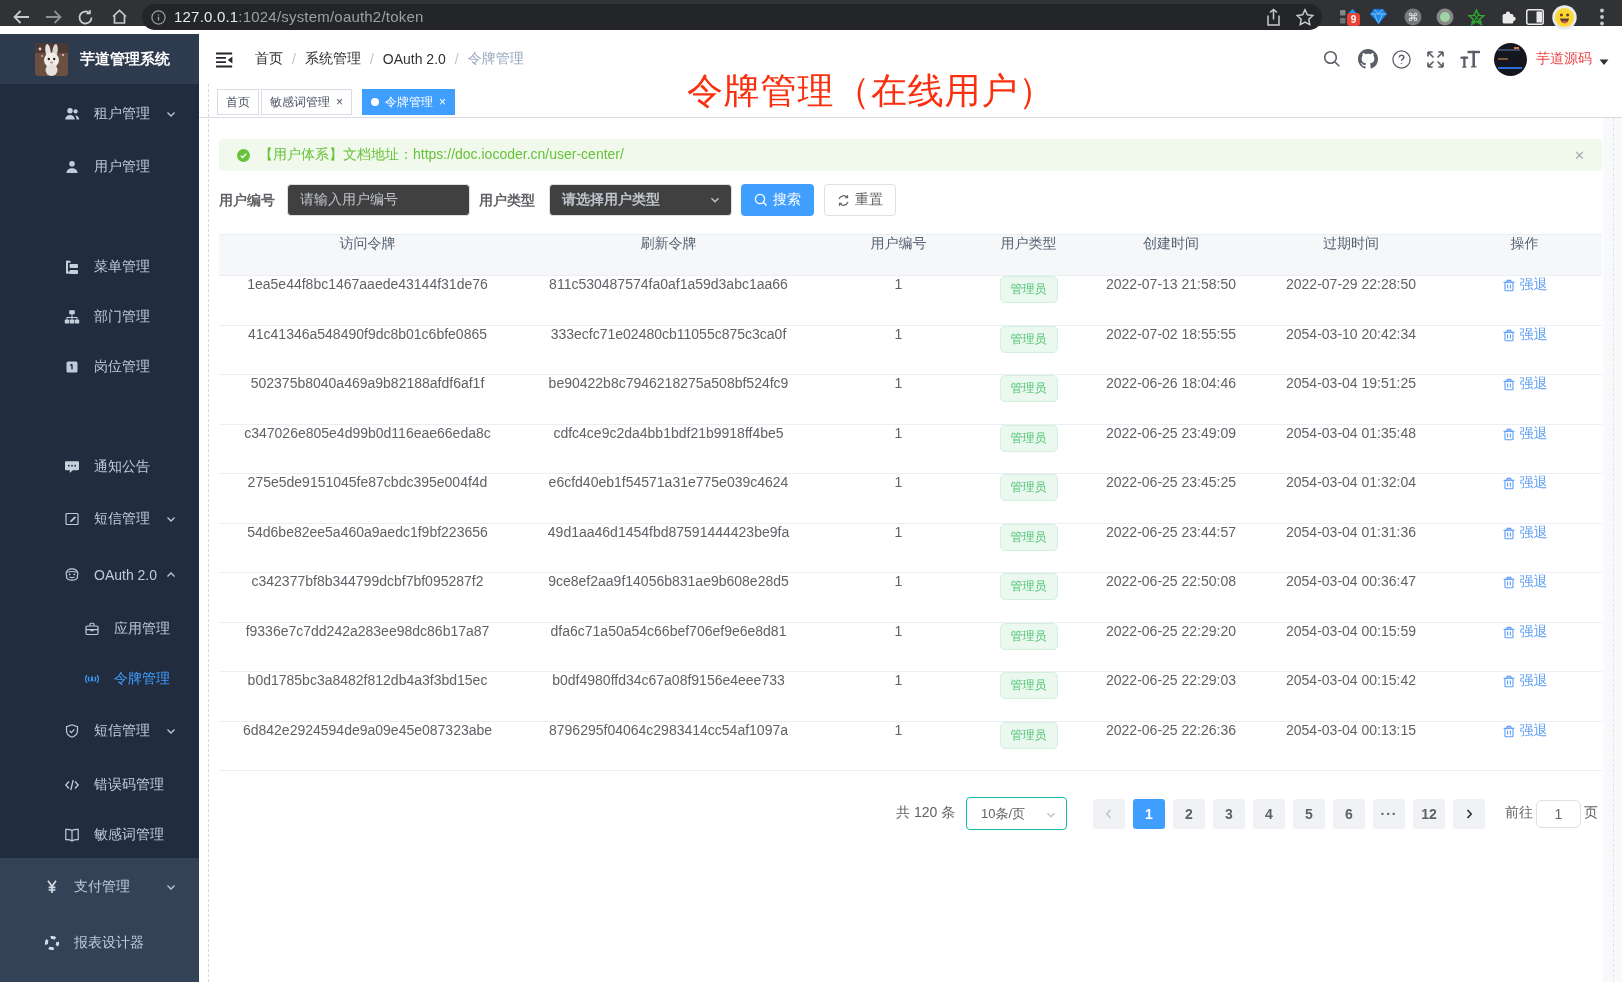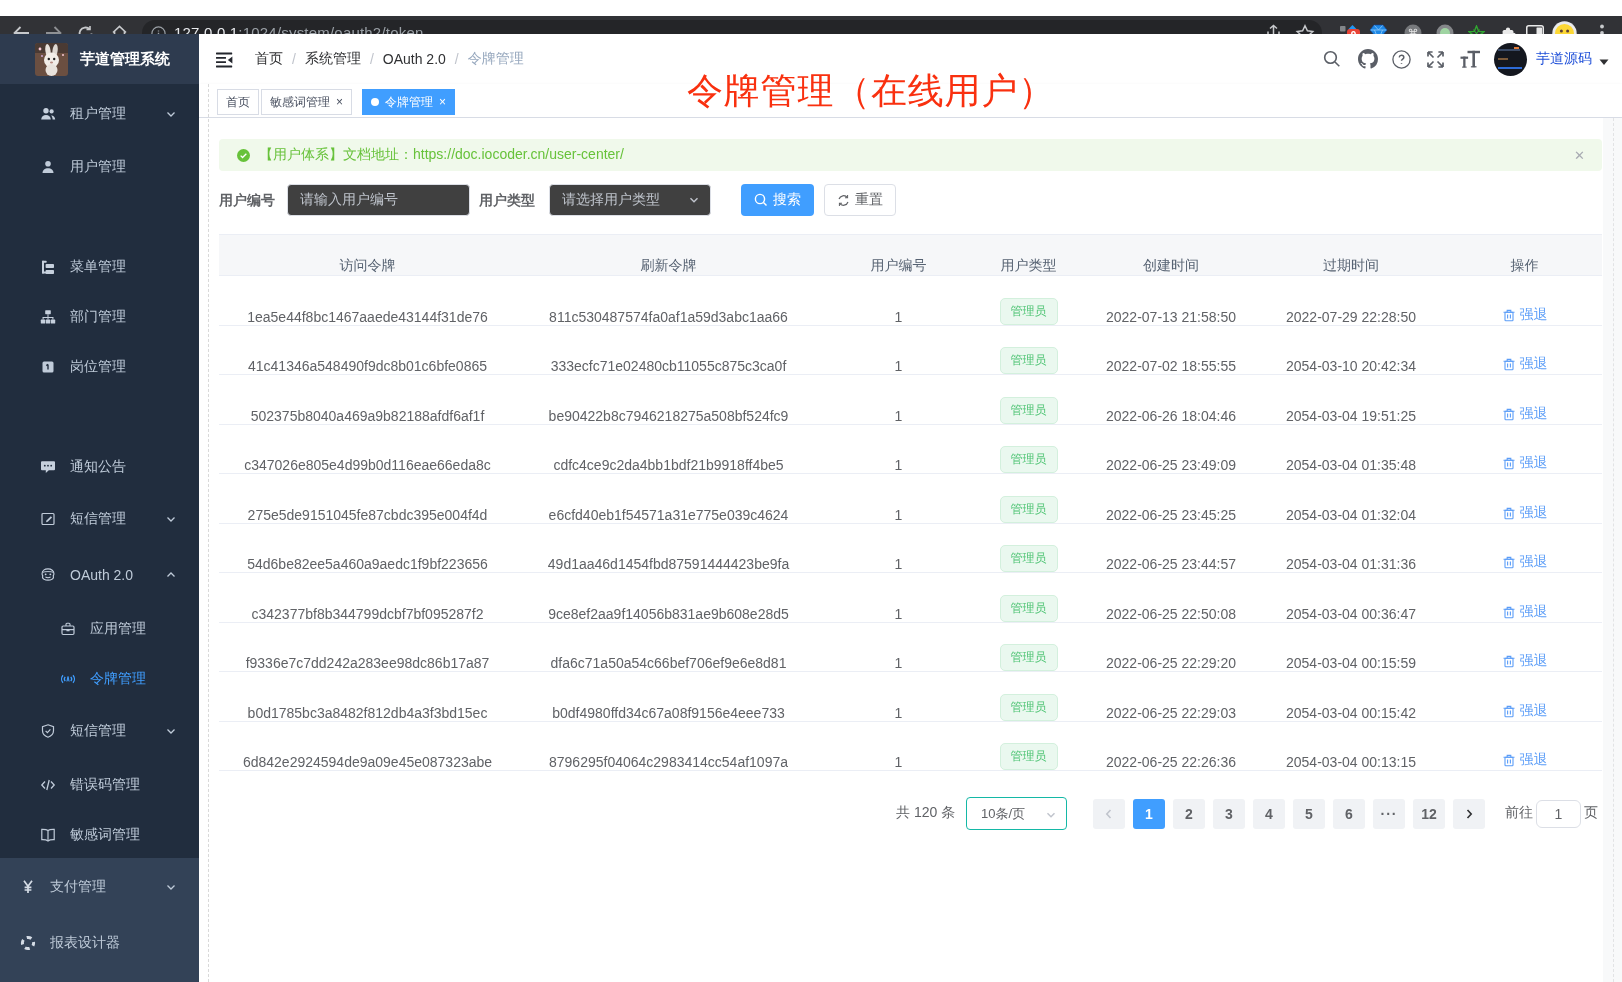--- a/index.html
+++ b/index.html
@@ -1,33 +1,33 @@
 <!DOCTYPE html>
 <html><head>
 <meta charset="utf-8">
 <style>
 * { margin:0; padding:0; box-sizing:border-box; }
 html,body { width:1622px; height:982px; overflow:hidden; background:#fff;
   font-family:"Liberation Sans", sans-serif; }
 
 
-#chrome { position:absolute; left:0; top:16px; width:1622px; height:26px; background:#313236; }
+#chrome { position:absolute; left:0; top:0; width:1622px; height:26px; background:#313236; }
 #chrome svg { display:block; }
 .cicon { position:absolute; top:0; height:34px; display:flex; align-items:center; justify-content:center; }
 #omnibox { position:absolute; left:142px; top:4px; width:1180px; height:26px; border-radius:13px; background:#242528; }
 #urltext { position:absolute; left:174px; top:0; height:34px; line-height:34px; font-size:15px; color:#e8eaed; letter-spacing:0.2px;}
 #urltext span { color:#9aa0a6; }
 
 
 #sidebar { position:absolute; left:0; top:34px; width:199px; height:948px; background:#334257; }
 #logo { position:absolute; left:0; top:0; width:199px; height:50px; background:#2e3b4f; display:flex; align-items:center; }
 #logo .avatar { width:33px; height:33px; margin-left:35px; border-radius:3px; overflow:hidden; }
 #logo .title { color:#fff; font-size:15px; font-weight:700; margin-left:12px; }
 #menu-dark { position:absolute; left:0; top:50px; width:199px; height:774px; background:#212d3e; }
-.mitem { position:absolute; left:0; width:199px; height:50px; display:flex; align-items:center; color:#bfcbd9; font-size:14px; }
+.mitem { position:absolute; left:0; width:199px; height:50px; display:flex; align-items:center; color:#bfcbd9; font-size:14px;padding-left:24px; }
 .mitem .ic { width:16px; height:16px; margin-left:40px; flex:none; }
 .mitem .tx { margin-left:14px; }
 .mitem.lv2 .ic { margin-left:60px; }
 .mitem.lv0 .ic { margin-left:20px; }
 .mitem .arrow { position:absolute; right:22px; }
 .mitem.active { color:#409eff; }
 
 
 #navbar { position:absolute; left:199px; top:34px; width:1423px; height:50px; background:#fff; }
 #hamburger { position:absolute; left:17px; top:18px; }
@@ -54,21 +54,21 @@
 #searchrow { position:absolute; left:20px; top:66px; width:1383px; height:32px; font-size:14px; }
 .slabel { position:absolute; top:0; height:32px; line-height:32px; font-weight:700; color:#606266; }
 .sinput { position:absolute; top:0; height:32px; border:1px solid #dcdfe6; border-radius:4px; background:#404040; display:flex; align-items:center; color:#bfc4cc; }
 .sinput .ph { margin-left:12px; }
 .btn { position:absolute; top:0; height:32px; border-radius:4px; display:flex; align-items:center; justify-content:center; font-size:14px; }
 #btn-search { left:522px; width:73px; background:#409eff; color:#fff; }
 #btn-reset { left:605px; width:72px; background:#fff; border:1px solid #dcdfe6; color:#606266; }
 
 
 #table { position:absolute; left:20px; top:116px; width:1383px; }
-.trow { display:flex; align-items:flex-end; border-bottom:1px solid #ebeef5; }
+.trow { display:flex; align-items:flex-start; border-bottom:1px solid #ebeef5; }
 .thead { height:42px; background:#f6f7f9; color:#566272; font-weight:500; font-size:14px; border-top:1px solid #ebeef5;}
 .tr { height:49.5px; color:#606266; font-size:14px; background:#fff; }
 .c { text-align:center; flex:none; }
 .c1{width:297px;} .c2{width:305px;} .c3{width:155px;} .c4{width:105px;} .c5{width:180px;} .c6{width:180px;} .c7{width:161px; padding-left:6px;}
 .gtag { display:inline-block; width:58px; height:27px; line-height:25px; background:#eaf8ef; border:1px solid #d3f0dd; border-radius:5px; color:#4fc474; font-size:12px; }
 .flink { color:#5b9df8; font-size:14px; display:inline-flex; align-items:center; gap:4px; justify-content:center;}
 
 
 #pager { position:absolute; left:0; top:680px; width:1403px; height:32px; font-size:14px; color:#606266; }
 .pgbox { position:absolute; top:1px; height:30px; width:32px; border-radius:3px; background:#f0f2f5; display:flex; align-items:center; justify-content:center; font-weight:600; color:#606266; }
@@ -389,21 +389,21 @@
         <rect x="0.5" y="7.6" width="7.6" height="2.2"></rect>
         <rect x="3.2" y="7.6" width="2.3" height="10.8"></rect>
         <rect x="2" y="17.6" width="4.7" height="1"></rect>
       </svg>
     <div style="width:33px;height:33px;border-radius:50%;background:#14171f;margin-right:9px;position:relative;overflow:hidden;">
       <div style="position:absolute;left:4px;top:6px;width:22px;height:2px;background:#3a4a66"></div>
       <div style="position:absolute;left:4px;top:15px;width:10px;height:2px;background:#7c5a3a"></div>
       <div style="position:absolute;left:4px;top:24px;width:24px;height:2.5px;background:#2d6bd8"></div>
       <div style="position:absolute;left:20px;top:4px;width:5px;height:2px;background:#e07b39"></div>
     </div>
-    <span style="font-size:14px;color:#1d4ed8;text-align:center;">芋道源码</span>
+    <span style="font-size:14px;color:#ef4444;text-align:center;">芋道源码</span>
     <svg width="10" height="8" viewBox="0 0 10 8" fill="#303133" style="margin-left:7px;margin-right:13px;margin-top:6px;">
         <path d="M0.5 1.5h9L5 7z"></path>
       </svg>
   </div>
 </div>
 
 <div id="tagsbar">
   <div class="tag" style="left:18px;">首页</div>
   <div class="tag" style="left:62px;">敏感词管理<span class="x">×</span></div>
   <div class="tag on" style="left:163px;"><span class="dot"></span>令牌管理<span class="x">×</span></div>
@@ -418,21 +418,21 @@
     <span class="txt">【用户体系】文档地址：https://doc.iocoder.cn/user-center/</span>
     <span class="close">✕</span>
   </div>
 
   <div id="searchrow">
     <span class="slabel" style="left:0">用户编号</span>
     <div class="sinput" style="left:68px; width:183px;">
         <span class="ph">请输入用户编号</span>
       </div>
     <span class="slabel" style="left:260px">用户类型</span>
-    <div class="sinput" style="left:330px; width:162px;">
+    <div class="sinput" style="left:330px; width:183px;font-weight:bold;">
         <span class="ph">请选择用户类型</span>
         <svg style="position:absolute;right:10px" width="12" height="12" viewBox="0 0 12 12" fill="none" stroke="#c0c4cc" stroke-width="1.4">
           <path d="M2.5 4.2L6 7.8l3.5-3.6"></path>
         </svg>
       </div>
     <div class="btn" id="btn-search"><svg width="14" height="14" viewBox="0 0 14 14" fill="none" stroke="#fff" stroke-width="1.4" style="margin-right:5px">
           <circle cx="6" cy="6" r="4.6"></circle>
           <path d="M9.5 9.5l3 3"></path>
         </svg>搜索</div>
     <div class="btn" id="btn-reset"><svg width="13" height="13" viewBox="0 0 14 14" fill="none" stroke="#606266" stroke-width="1.3" style="margin-right:5px">

